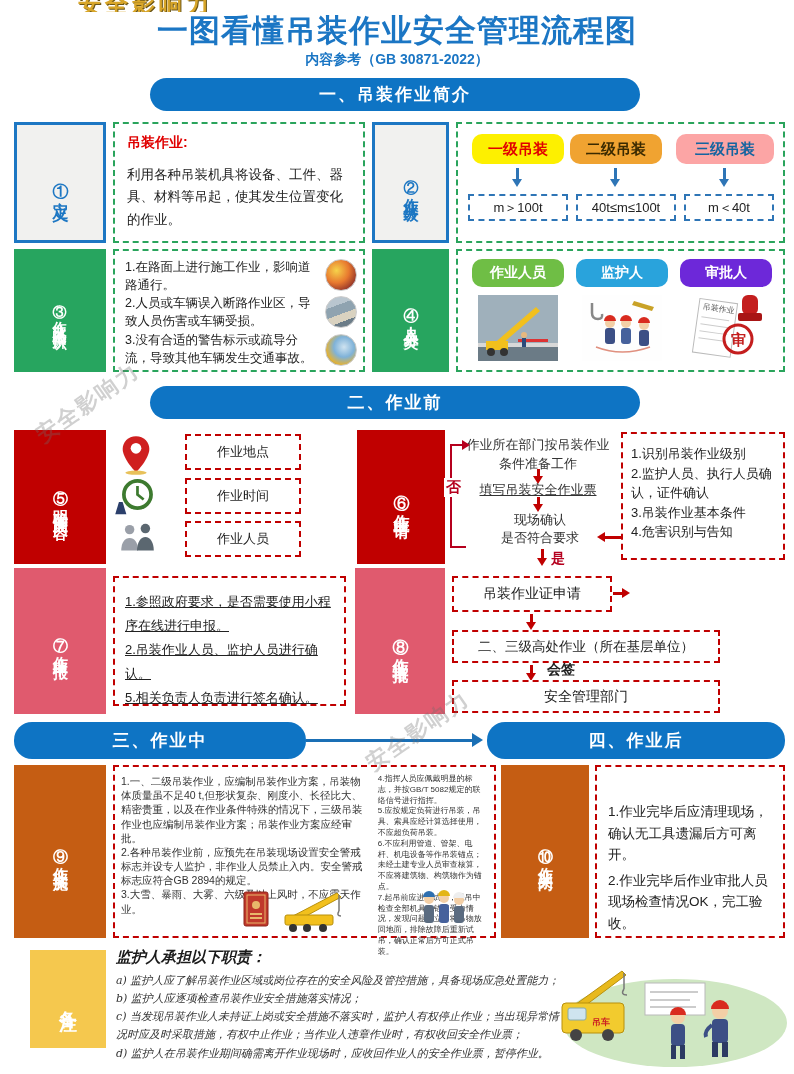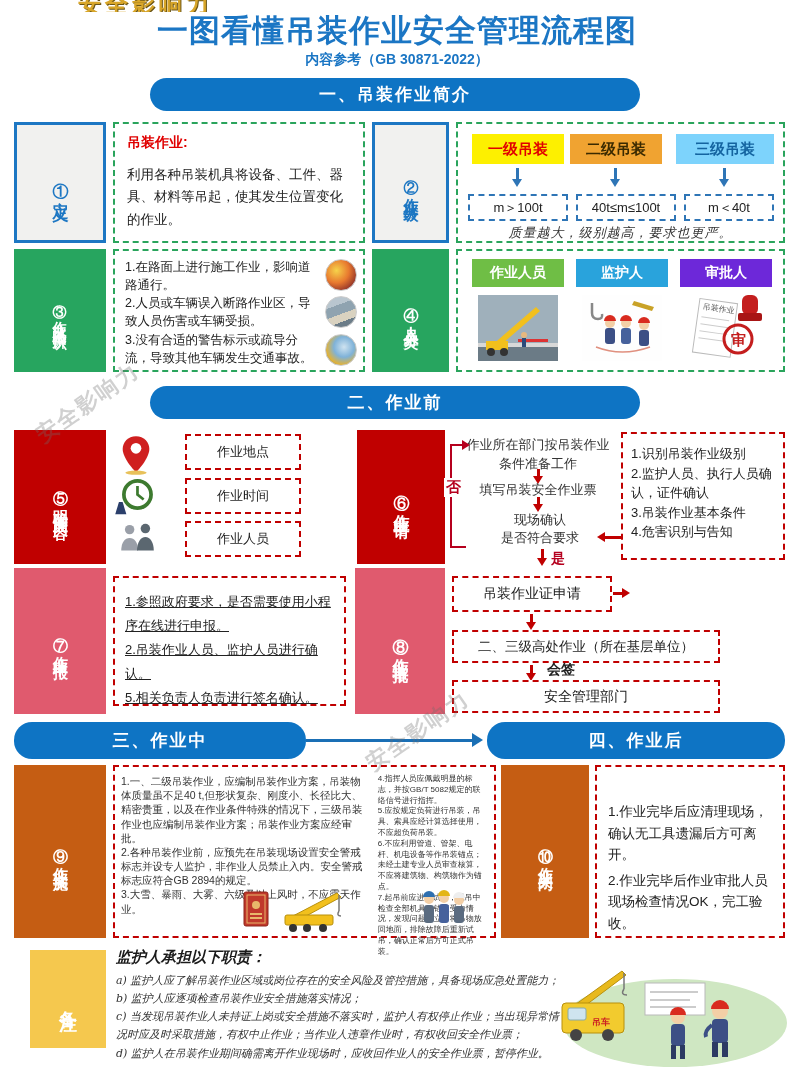--- a/index.html
+++ b/index.html
@@ -29,21 +29,21 @@
   .hline{position:absolute;background:currentColor;height:2.5px;}
   .vline{position:absolute;background:currentColor;width:2.5px;}
   .tri{position:absolute;width:0;height:0;}
   .tri-r{border-top:5px solid transparent;border-bottom:5px solid transparent;border-left:8px solid currentColor;}
   .tri-l{border-top:5px solid transparent;border-bottom:5px solid transparent;border-right:8px solid currentColor;}
   .tri-d{border-left:5px solid transparent;border-right:5px solid transparent;border-top:8px solid currentColor;}
   .red{color:#c00000;} .blue{color:#2e75b6;} .pillblue{color:#1a6fb5;}
   
   .wm{position:absolute;color:rgba(110,110,110,.32);font-size:22px;font-weight:bold;
       transform:rotate(-35deg);letter-spacing:2px;pointer-events:none;z-index:5;}
-  .lvl{position:absolute;display:flex;align-items:center;justify-content:center;font-weight:bold;font-size:15px;}
+  .lvl{position:absolute;display:flex;align-items:center;justify-content:center;font-weight:bold;font-size:15px;border-radius:10px;}
   .photo{position:absolute;width:30px;height:30px;border-radius:50%;border:1px solid #ccc;}
   .ph1{background:radial-gradient(circle at 35% 35%,#f6d34a,#e8792f 45%,#9c3b2a 75%,#5c2a6e);}
   .ph2{background:linear-gradient(160deg,#b9c6cf 0 30%,#8fa3b0 30% 55%,#d9d2c0 55% 75%,#6b7c88 75%);}
   .ph3{background:radial-gradient(circle at 60% 40%,#cfe3f0,#7fb2d8 40%,#e0b23a 70%,#3a6ea5);}
   .kaiti{font-family:"DejaVu Serif",serif;font-style:italic;}
   .flowtxt{position:absolute;font-size:13px;color:#333;text-align:center;}
   .logo-clip{position:absolute;left:78px;top:0;width:250px;height:12px;overflow:hidden;}
   .logo-clip span{display:block;margin-top:-11px;font-size:23px;font-weight:bold;color:#d8a62a;
       text-shadow:1px 1px 0 #6b5516;letter-spacing:4px;}
 </style>
@@ -70,33 +70,32 @@
     <div style="color:#e00000;font-weight:bold;font-size:14px;margin-bottom:12px;">吊装作业:</div>
     <div style="font-size:13.5px;line-height:1.65;color:#222;">利用各种吊装机具将设备、工件、器具、材料等吊起，使其发生位置变化的作业。</div>
   </div>
 
   <div class="vtab tab-frame" style="left:372px;top:122px;width:77px;height:121px;font-size:15px;box-sizing:border-box;">②作业分级</div>
 
   <div class="dashbox dash-green" style="left:456px;top:122px;width:329px;height:121px;">
 
     <div class="lvl" style="left:14px;top:10px;width:92px;height:30px;background:#fdf000;color:#e00000;">一级吊装</div>
     <div class="lvl" style="left:112px;top:10px;width:92px;height:30px;background:#f0a331;color:#3a2a00;">二级吊装</div>
-    <div class="lvl" style="left:218px;top:10px;width:98px;height:30px;background:#7dd3fc;color:#1464a0;">三级吊装</div>
+    <div class="lvl" style="left:218px;top:10px;width:98px;height:30px;background:#fca5a5;color:#1464a0;">三级吊装</div>
 
     <div class="vline blue" style="left:58px;top:44px;height:11px;"></div>
     <div class="tri tri-d blue" style="left:54px;top:55px;"></div>
     <div class="vline blue" style="left:156px;top:44px;height:11px;"></div>
     <div class="tri tri-d blue" style="left:152px;top:55px;"></div>
     <div class="vline blue" style="left:265px;top:44px;height:11px;"></div>
     <div class="tri tri-d blue" style="left:261px;top:55px;"></div>
 
     <div class="dashbox dash-blue ctr" style="left:10px;top:70px;width:100px;height:27px;font-size:13px;">m＞100t</div>
     <div class="dashbox dash-blue ctr" style="left:118px;top:70px;width:100px;height:27px;font-size:13px;">40t≤m≤100t</div>
     <div class="dashbox dash-blue ctr" style="left:226px;top:70px;width:90px;height:27px;font-size:13px;">m＜40t</div>
-    <div class="abs kaiti" style="left:0;right:0;top:100px;text-align:center;font-size:13px;color:#333;letter-spacing:1px;">质量越大，级别越高，要求也更严。</div>
   </div>
 
   <div class="vtab tab-green" style="left:14px;top:249px;width:92px;height:123px;font-size:14px;">③作业风险辨识</div>
 
   <div class="dashbox dash-green" style="left:113px;top:249px;width:252px;height:123px;padding:7px 8px 6px 10px;">
     <div style="font-size:12.5px;line-height:1.45;color:#222;width:196px;">
       <div>1.在路面上进行施工作业，影响道路通行。</div>
       <div>2.人员或车辆误入断路作业区，导致人员伤害或车辆受损。</div>
       <div>3.没有合适的警告标示或疏导分流，导致其他车辆发生交通事故。</div>
     </div>
@@ -182,21 +181,21 @@
 
   <div class="dashbox dash-red ctr" style="left:185px;top:434px;width:116px;height:36px;font-size:13px;">作业地点</div>
   <div class="dashbox dash-red ctr" style="left:185px;top:478px;width:116px;height:36px;font-size:13px;">作业时间</div>
   <div class="dashbox dash-red ctr" style="left:185px;top:521px;width:116px;height:36px;font-size:13px;">作业人员</div>
 
   <div class="vtab tab-red" style="left:357px;top:430px;width:88px;height:134px;font-size:16px;">⑥作业申请</div>
 
   <div class="flowtxt" style="left:462px;top:436px;width:152px;line-height:1.45;">作业所在部门按吊装作业条件准备工作</div>
   <div class="vline red" style="left:537px;top:469px;height:7px;"></div>
   <div class="tri tri-d red" style="left:533px;top:476px;"></div>
-  <div class="flowtxt" style="left:458px;top:481px;width:160px;">填写吊装安全作业票</div>
+  <div class="flowtxt" style="left:458px;top:481px;width:160px;text-decoration:underline;">填写吊装安全作业票</div>
   <div class="vline red" style="left:537px;top:497px;height:7px;"></div>
   <div class="tri tri-d red" style="left:533px;top:504px;"></div>
   <div class="flowtxt preline" style="left:470px;top:511px;width:140px;line-height:1.4;">现场确认
 是否符合要求</div>
 
   <div class="abs" style="left:450px;top:444px;width:14px;height:100px;border-left:2px solid #b5001e;border-top:2px solid #b5001e;border-bottom:2px solid #b5001e;"></div>
   <div class="tri tri-r" style="left:462px;top:440px;color:#b5001e;"></div>
   <div class="abs" style="left:444px;top:478px;background:#fff;color:#b5001e;font-weight:bold;font-size:15px;padding:0 2px;">否</div>
 
   <div class="hline red" style="left:605px;top:536px;width:16px;"></div>

